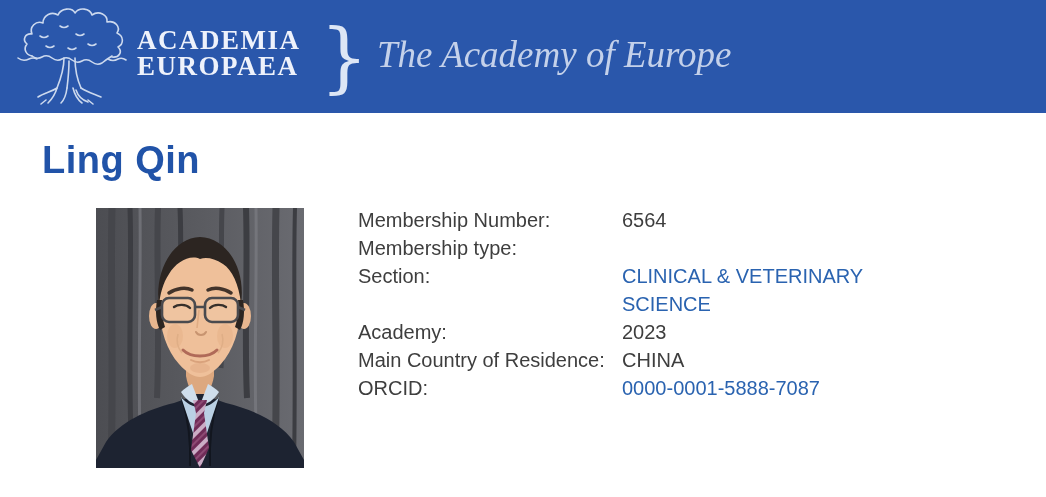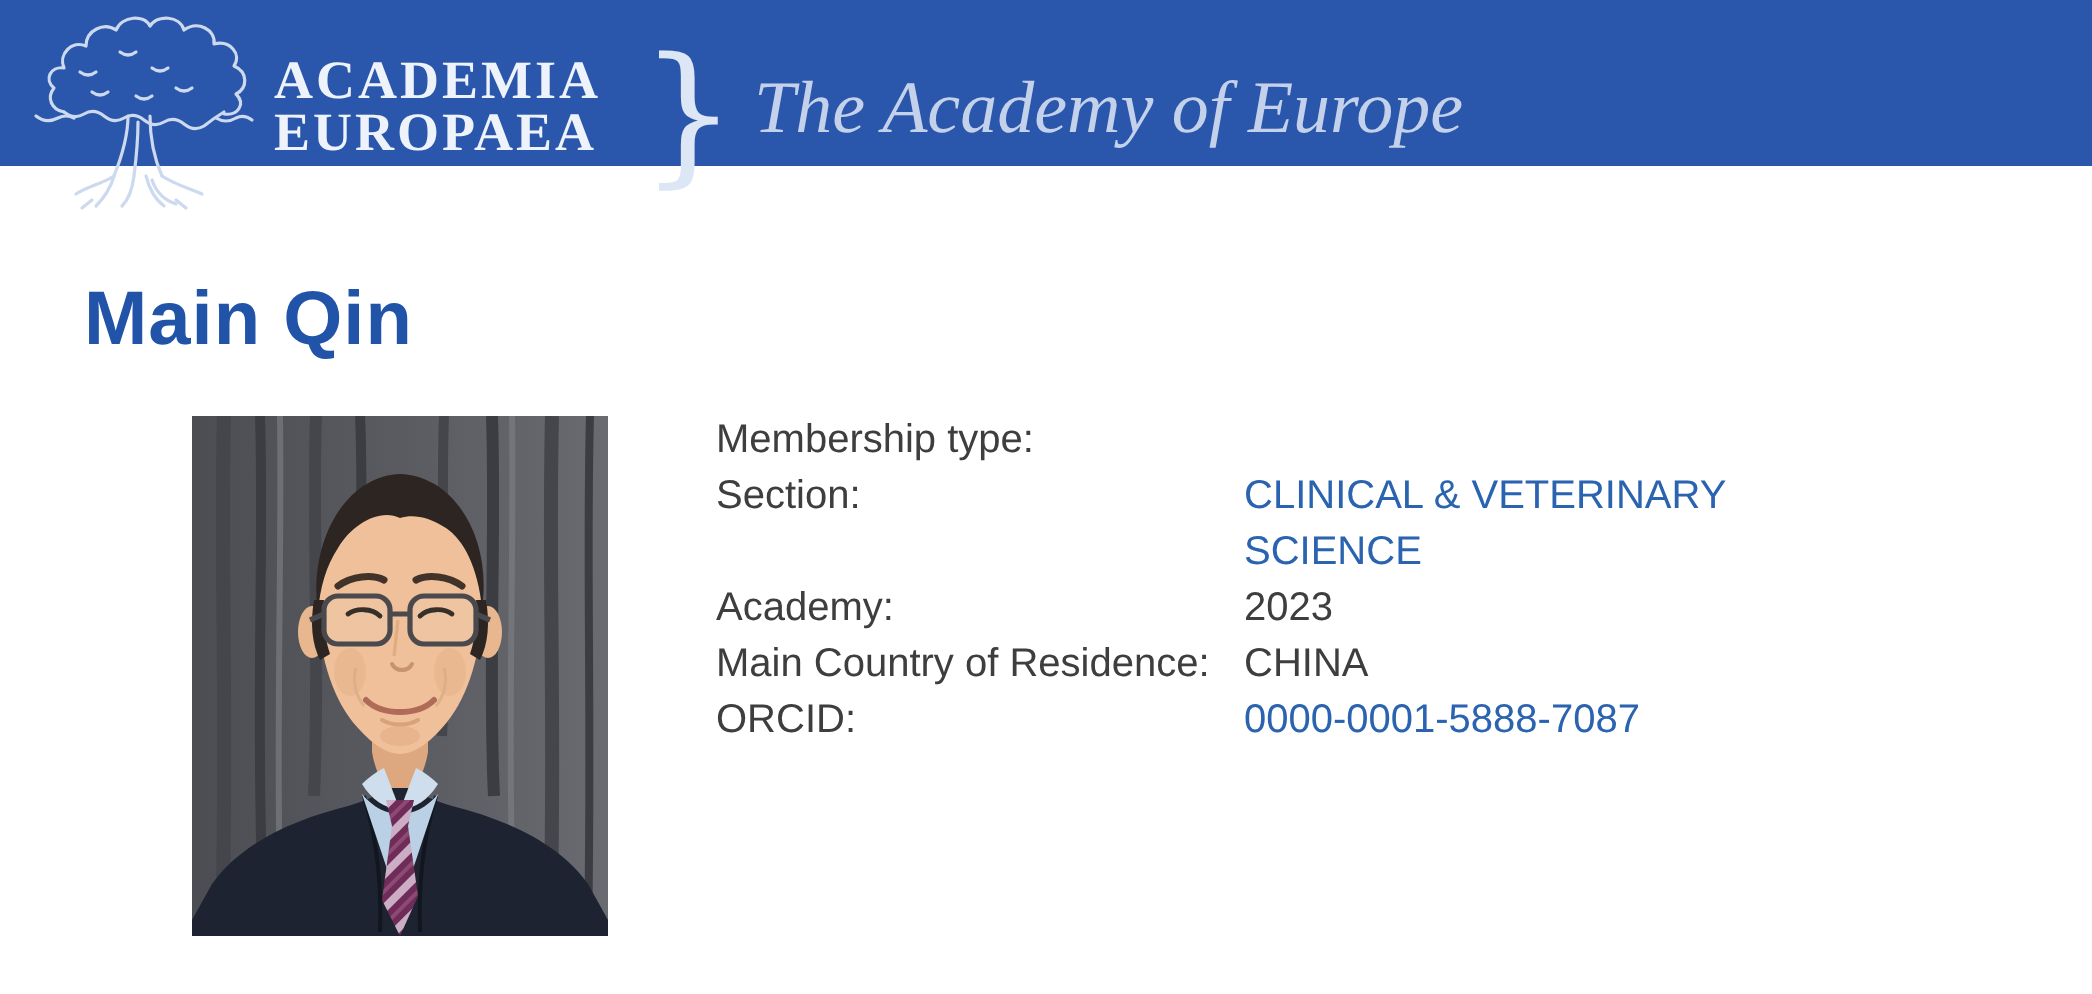--- a/index.html
+++ b/index.html
@@ -8,21 +8,21 @@
     position: relative;
     background: #ffffff;
     font-family: "Liberation Sans", sans-serif;
     overflow: hidden;
   }
 
   
   .site-header {
     position: absolute;
     top: 0; left: 0;
-    width: 1046px; height: 83px;
+    width: 1046px; height: 113px;
     background: #2a57ab;
   }
   .logo-link {
     position: absolute;
     top: 0; left: 0;
     width: 800px; height: 113px;
     display: block;
     text-decoration: none;
     cursor: pointer;
   }
@@ -123,21 +123,21 @@
     </svg>
     <div class="logo-text">
       <div>ACADEMIA</div>
       <div>EUROPAEA</div>
     </div>
     <div class="logo-brace">}</div>
     <div class="tagline">The Academy of Europe</div>
   </a>
 </header>
 
-<h1 class="page-title">Main Qin</h1>
+<h1 class="page-title">Ling Qin</h1>
 
 <figure class="portrait" aria-label="Portrait photo of Ling Qin: man with glasses wearing a dark navy suit, light blue shirt and purple striped tie, in front of a grey curtain">
   <svg viewBox="0 0 208 260">
     <defs>
       <linearGradient id="curtainGrad" x1="0" y1="0" x2="1" y2="0">
         <stop offset="0" stop-color="#4c4d52"></stop>
         <stop offset="0.5" stop-color="#5a5b60"></stop>
         <stop offset="1" stop-color="#6a6b71"></stop>
       </linearGradient>
       <pattern id="tieStripes" patternUnits="userSpaceOnUse" width="12" height="12" patternTransform="rotate(45)">
@@ -192,20 +192,24 @@
     <path d="M85,189 L104,246 L123,189 C117,196 111,199 104,199 C97,199 91,196 85,189 Z" fill="#bad0e4"></path>
     <path d="M85,184 C90,192 96,196 104,197 L96,176 C92,178 88,181 85,184 Z" fill="#cfdeec"></path>
     <path d="M123,184 C118,192 112,196 104,197 L112,176 C116,178 120,181 123,184 Z" fill="#cfdeec"></path>
     <path d="M97,192 L111,192 L108,205 L100,205 Z" fill="url(#tieStripes)"></path>
     <path d="M100,205 L95,242 L104,260 L113,240 L108,205 Z" fill="url(#tieStripes)"></path>
   </svg>
 </figure>
 
 <section class="details">
   <div class="detail-row">
+    <span class="detail-label">Membership Number:</span>
+    <span class="detail-value">6564</span>
+  </div>
+  <div class="detail-row">
     <span class="detail-label">Membership type:</span>
   </div>
   <div class="detail-row">
     <span class="detail-label">Section:</span>
     <span class="detail-value link"><a class="detail-link">CLINICAL &amp; VETERINARY SCIENCE</a></span>
   </div>
   <div class="detail-row">
     <span class="detail-label">Academy:</span>
     <span class="detail-value">2023</span>
   </div>

